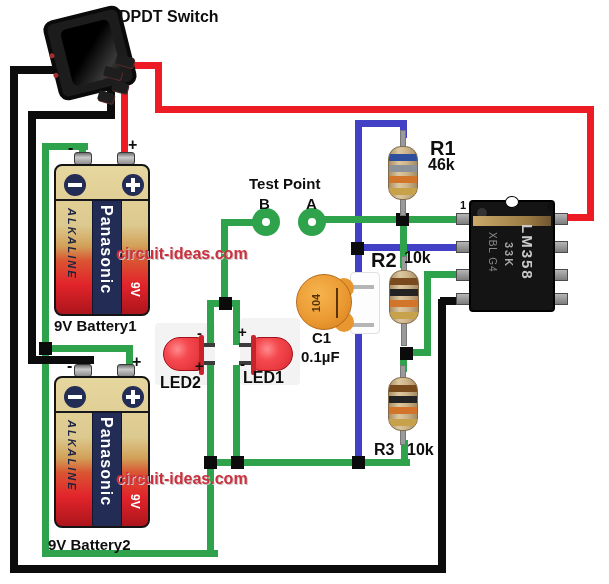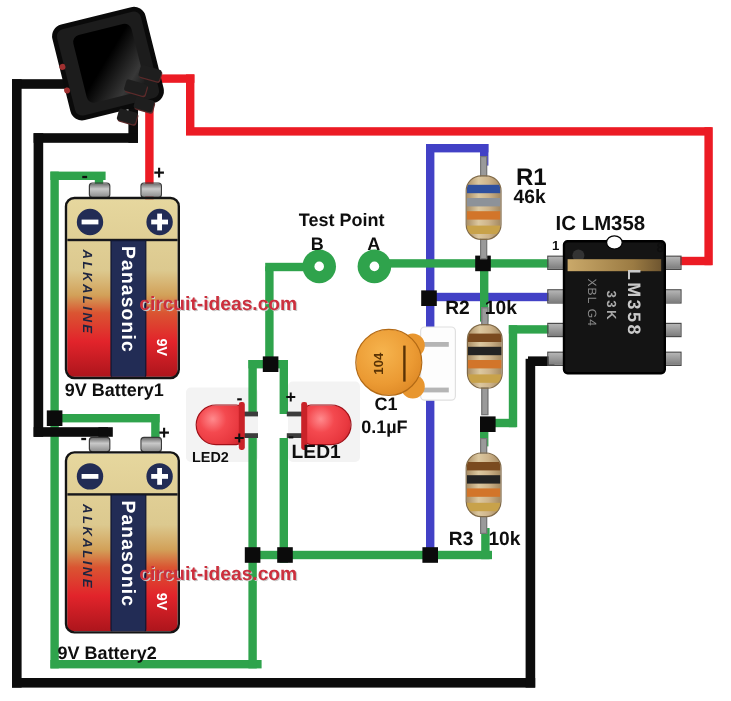--- a/index.html
+++ b/index.html
@@ -239,42 +239,42 @@
     <div class="abs" style="left:13px;top:4px;width:86px;height:112px;background:#141414;border:2px solid #000;border-radius:4px;box-sizing:border-box;overflow:hidden;">
       <div class="abs" style="left:6px;top:6px;width:10px;height:10px;border-radius:50%;background:#333;"></div>
       <div class="abs" style="left:2px;top:14px;width:78px;height:10px;background:linear-gradient(90deg,#caa96a,#9b7b43 70%,#6f5630);"></div>
       <div class="vtext abs" style="left:48px;top:22px;height:86px;color:#c9c9c9;font-weight:bold;font-size:15px;letter-spacing:2px;">LM358</div>
       <div class="vtext abs" style="left:32px;top:40px;height:60px;color:#a8a8a8;font-weight:bold;font-size:11px;letter-spacing:2px;">33K</div>
       <div class="vtext abs" style="left:16px;top:30px;height:70px;color:#8a8a8a;font-size:10px;letter-spacing:1px;">XBL G4</div>
     </div>
     <div class="abs" style="left:49px;top:0;width:14px;height:12px;border-radius:50%;background:#fff;border:1px solid #000;box-sizing:border-box;"></div>
   </div>
 
+  <div class="lbl" style="left:119px;top:8px;font-size:16px;">DPDT Switch</div>
 
   <div class="lbl" style="left:249px;top:175px;font-size:15px;">Test Point</div>
   <div class="lbl" style="left:259px;top:195px;font-size:15px;">B</div>
   <div class="lbl" style="left:306px;top:195px;font-size:15px;">A</div>
 
   <div class="lbl" style="left:430px;top:137px;font-size:20px;">R1</div>
   <div class="lbl" style="left:428px;top:156px;font-size:16px;">46k</div>
 
-  <div class="lbl" style="left:371px;top:249px;font-size:16px;">R2</div>
+  <div class="lbl" style="left:371px;top:249px;font-size:20px;">R2</div>
   <div class="lbl" style="left:404px;top:249px;font-size:16px;">10k</div>
 
   <div class="lbl" style="left:374px;top:441px;font-size:16px;">R3</div>
   <div class="lbl" style="left:407px;top:441px;font-size:16px;">10k</div>
 
-  <div class="lbl" style="left:463px;top:177px;font-size:17px;">IC LM358</div>
   <div class="lbl" style="left:460px;top:199px;font-size:11px;">1</div>
   <div class="lbl" style="left:547px;top:201px;font-size:11px;">8</div>
 
   <div class="lbl" style="left:312px;top:329px;font-size:15px;">C1</div>
   <div class="lbl" style="left:301px;top:348px;font-size:15px;">0.1µF</div>
 
-  <div class="lbl" style="left:160px;top:374px;font-size:12px;">LED2</div>
+  <div class="lbl" style="left:160px;top:374px;font-size:16px;">LED2</div>
   <div class="lbl" style="left:243px;top:369px;font-size:16px;">LED1</div>
 
   <div class="lbl" style="left:54px;top:317px;font-size:15px;">9V Battery1</div>
   <div class="lbl" style="left:48px;top:536px;font-size:15px;">9V Battery2</div>
 
   <div class="lbl" style="left:68px;top:139px;font-size:16px;">-</div>
   <div class="lbl" style="left:128px;top:136px;font-size:16px;">+</div>
   <div class="lbl" style="left:67px;top:357px;font-size:16px;">-</div>
   <div class="lbl" style="left:132px;top:353px;font-size:16px;">+</div>
   <div class="lbl" style="left:197px;top:324px;font-size:15px;">-</div>

